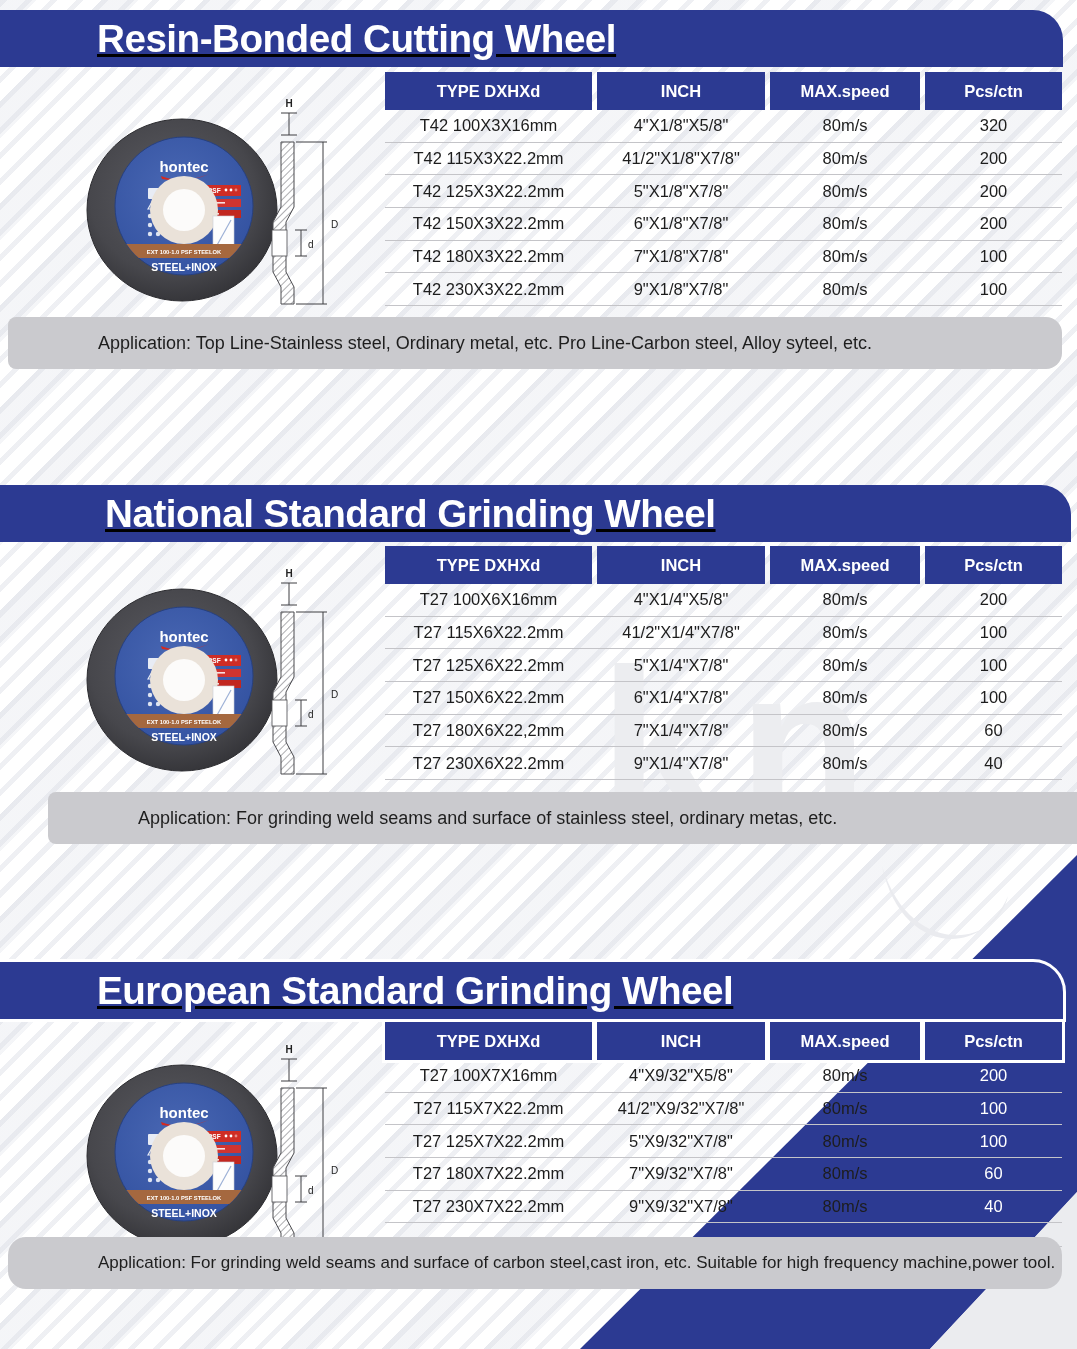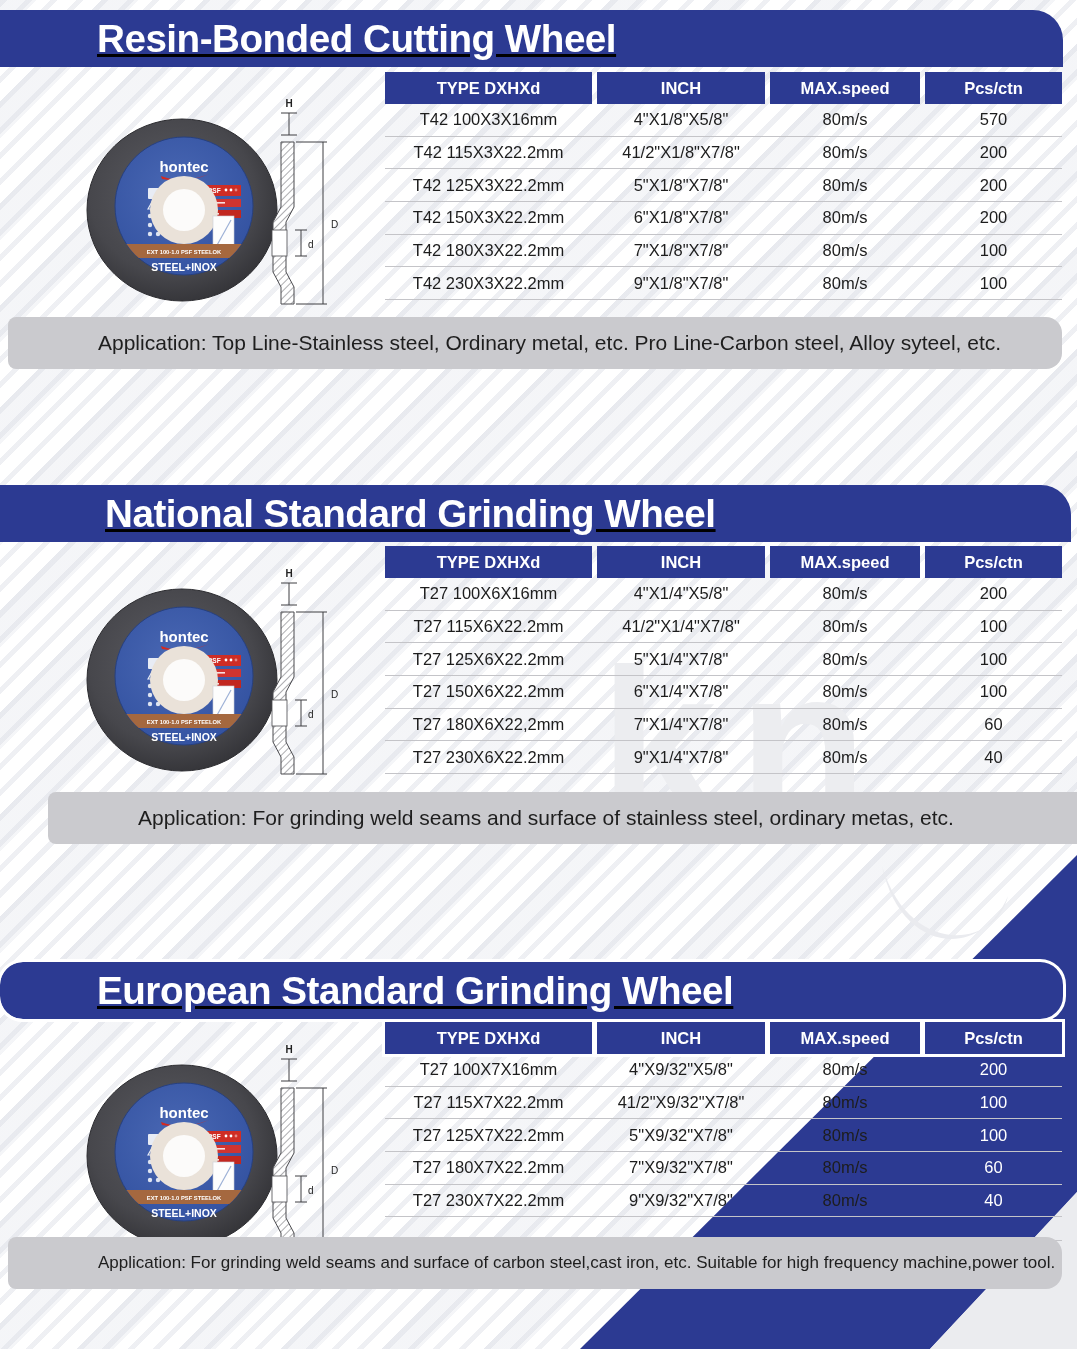--- a/index.html
+++ b/index.html
@@ -6,42 +6,42 @@
   #page{
     position:relative;width:1077px;height:1349px;overflow:hidden;
     font-family:"Liberation Sans",sans-serif;background-color:#fff;
     background-image:
       repeating-linear-gradient(135deg, rgba(214,217,226,.40) 0 5px, rgba(255,255,255,0) 5px 18px),
       repeating-linear-gradient(135deg, rgba(222,225,233,.32) 0 26px, rgba(255,255,255,0) 26px 72px);
   }
   #decor{position:absolute;left:0;top:0;z-index:1;}
   .banner{position:absolute;left:0;width:1063px;height:57px;background:#2c3a92;
     border-top-right-radius:30px;display:flex;align-items:center;z-index:3;text-decoration:underline;}
-  .banner.outlined{outline:3px solid #fff;border-radius:23px;}
+  .banner.outlined{outline:3px solid #fff;}
   .title{color:#fff;font-weight:bold;font-size:39px;padding-left:98px;white-space:nowrap;
     transform:scaleX(.99);transform-origin:left center;letter-spacing:-.5px;}
   .ptable{position:absolute;left:385px;width:677px;z-index:3;}
   .thead,.trow{display:grid;grid-template-columns:207px 168px 150px 137px;column-gap:5px;}
-  .thead{height:32px;}
+  .thead{height:38px;}
   .hcell{background:#2c3a92;color:#fff;font-weight:bold;font-size:16.5px;
     display:flex;align-items:center;justify-content:center;}
   .sec-2 .hcell{outline:3px solid #fff;}
   .trow{height:31.7px;border-bottom:1px solid #c4c4c8;align-items:center;}
   .tcell{text-align:center;font-size:16.5px;color:#1d1d1d;}
   .sec-2 .trow .tcell:nth-child(4){color:#fff;}
   .spacer-row{height:23px;border-bottom:1px solid #c4c4c8;}
   .appbar{position:absolute;left:8px;width:1054px;height:52px;background:#cacace;
     border-radius:8px 16px 16px 8px;display:flex;align-items:center;z-index:4;}
-  .apptext{padding-left:90px;font-size:21px;color:#1e1e1e;white-space:nowrap;}
+  .apptext{padding-left:90px;font-size:18px;color:#1e1e1e;white-space:nowrap;}
   .sec-2 .apptext{font-size:17px;}
   .wheel{position:absolute;left:85px;width:300px;height:240px;z-index:2;}
   
   .sec-0 .banner{top:10px;}  .sec-0 .ptable{top:72px;}  .sec-0 .appbar{top:317px;}  .sec-0 .wheel{top:92px;}
   .sec-1 .banner{top:485px;padding-left:8px;} .sec-1 .ptable{top:546px;} .sec-1 .appbar{top:792px;margin-left:40px;}  .sec-1 .wheel{top:562px;}
-  .sec-2 .banner{top:962px;} .sec-2 .ptable{top:1022px;}.sec-2 .appbar{top:1237px;} .sec-2 .wheel{top:1038px;}
+  .sec-2 .banner{top:962px;} .sec-2 .ptable{top:1022px;}.sec-2 .appbar{top:1237px;border-radius:18px;} .sec-2 .wheel{top:1038px;}
 </style>
 </head>
 <body>
 
 <div id="page">
 
   <svg id="decor" width="1077" height="1349">
     <text x="600" y="815" font-family="Liberation Sans, sans-serif" font-weight="bold" font-size="210" letter-spacing="22" fill="#ecedf0">kn</text>
     <path d="M882,866 C900,952 980,962 1008,896 C996,948 910,958 882,866 Z" fill="#eaebef"></path>
     <polygon points="1077,855 580,1349 930,1349 1077,1192" fill="#2c3a92"></polygon>
@@ -139,21 +139,21 @@
         <div class="thead">
           <div class="hcell">TYPE DXHXd</div>
           <div class="hcell">INCH</div>
           <div class="hcell">MAX.speed</div>
           <div class="hcell">Pcs/ctn</div>
         </div>
         <div class="trow">
           <div class="tcell">T42 100X3X16mm</div>
           <div class="tcell">4"X1/8"X5/8"</div>
           <div class="tcell">80m/s</div>
-          <div class="tcell">570</div>
+          <div class="tcell">320</div>
         </div>
         <div class="trow">
           <div class="tcell">T42 115X3X22.2mm</div>
           <div class="tcell">41/2"X1/8"X7/8"</div>
           <div class="tcell">80m/s</div>
           <div class="tcell">200</div>
         </div>
         <div class="trow">
           <div class="tcell">T42 125X3X22.2mm</div>
           <div class="tcell">5"X1/8"X7/8"</div>

